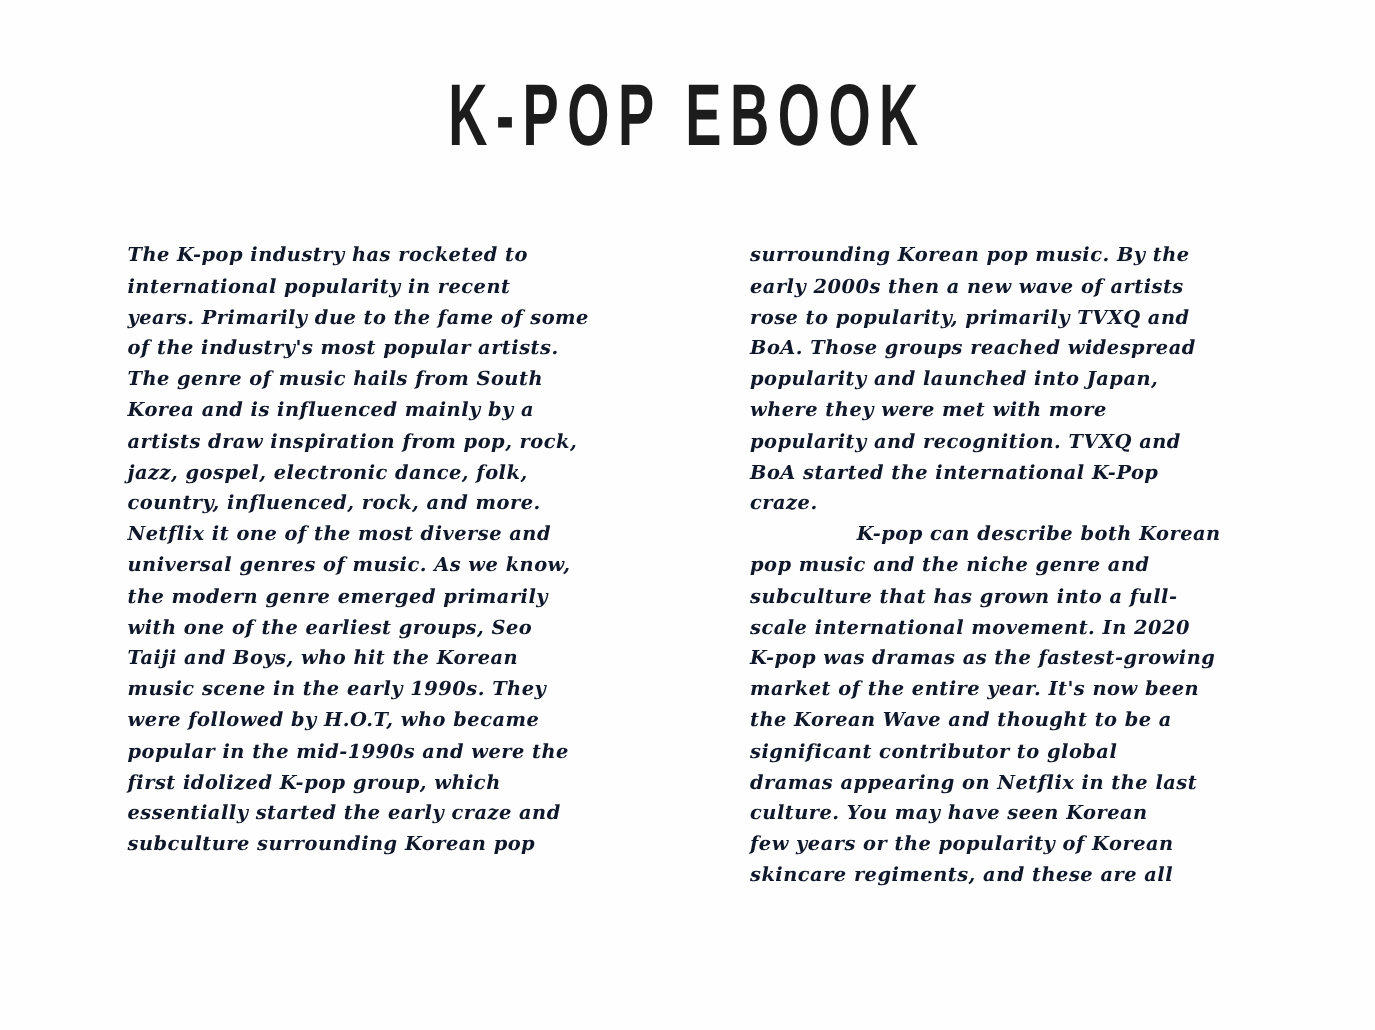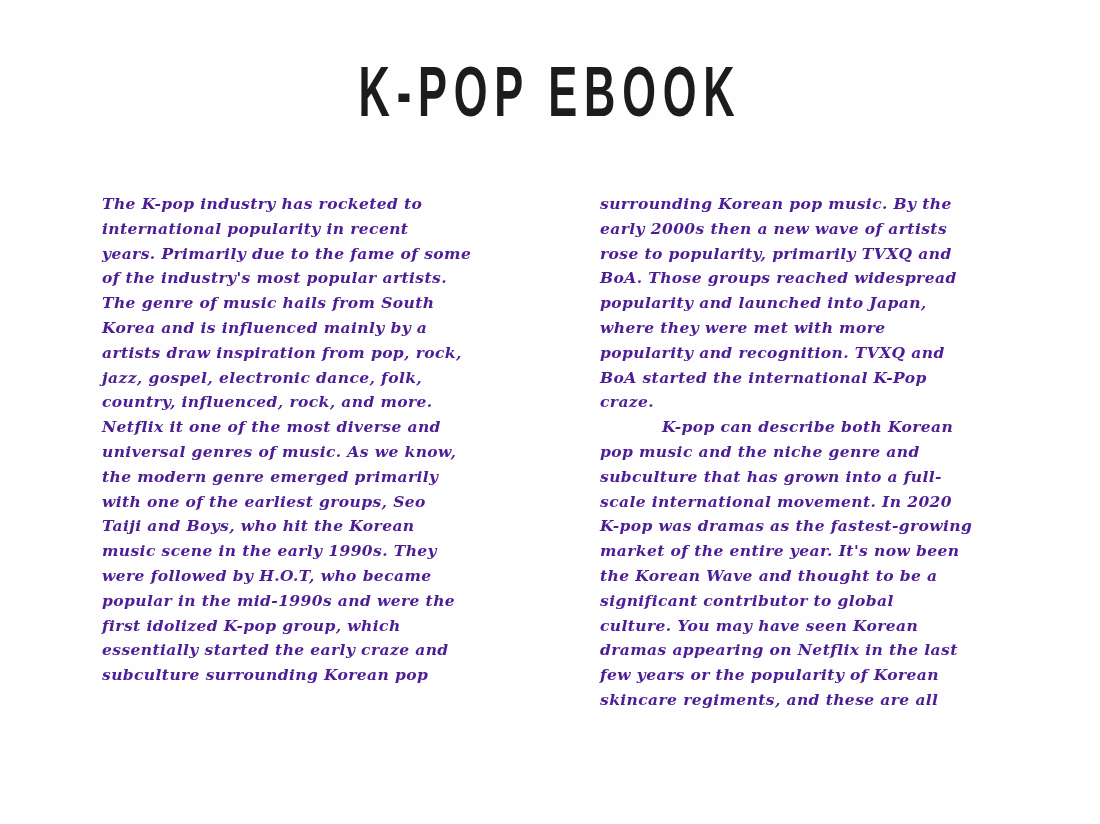--- a/index.html
+++ b/index.html
@@ -16,27 +16,27 @@
     letter-spacing: 11px;
     transform: scaleX(0.62); transform-origin: 550px 0;
     line-height: 84px;
     color: #1c1c1c;
   }
   .col {
     position: absolute; top: 192px;
     font-family: "DejaVu Serif", serif;
     font-style: italic; font-weight: bold;
     font-size: 15.5px; line-height: 24.8px;
-    color: #4c1d95;
+    color: #0f172a;
     letter-spacing: 0.4px;
   }
   .col-left { left: 102px; width: 400px; }
   .col-right { left: 600px; width: 400px; }
   .line { white-space: nowrap; display: block; }
-  .indent { padding-left: 62px; }
+  .indent { padding-left: 62px; text-align: center; }
 </style>
 </head>
 <body>
 
 <div class="title">K-POP EBOOK</div>
 
 <div class="col col-left">
   <span class="line">The K-pop industry has rocketed to</span>
   <span class="line">international popularity in recent</span>
   <span class="line">years. Primarily due to the fame of some</span>
@@ -70,17 +70,17 @@
   <span class="line">BoA started the international K-Pop</span>
   <span class="line">craze.</span>
   <span class="line indent">K-pop can describe both Korean</span>
   <span class="line">pop music and the niche genre and</span>
   <span class="line">subculture that has grown into a full-</span>
   <span class="line">scale international movement. In 2020</span>
   <span class="line">K-pop was dramas as the fastest-growing</span>
   <span class="line">market of the entire year. It's now been</span>
   <span class="line">the Korean Wave and thought to be a</span>
   <span class="line">significant contributor to global</span>
+  <span class="line">dramas appearing on Netflix in the last</span>
   <span class="line">culture. You may have seen Korean</span>
-  <span class="line">dramas appearing on Netflix in the last</span>
   <span class="line">few years or the popularity of Korean</span>
   <span class="line">skincare regiments, and these are all</span>
 </div>
 
 </body></html>

